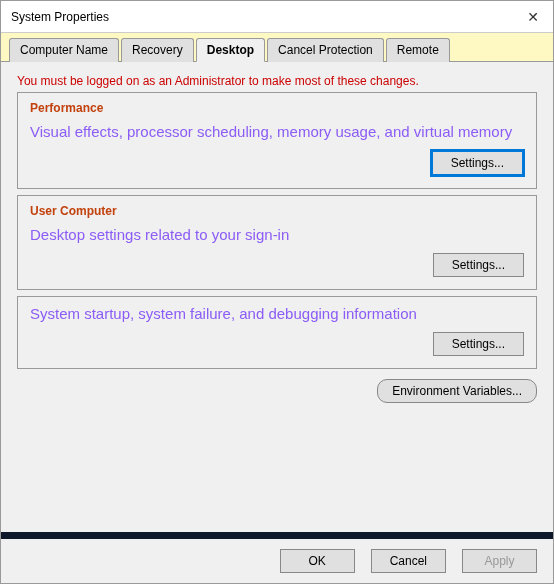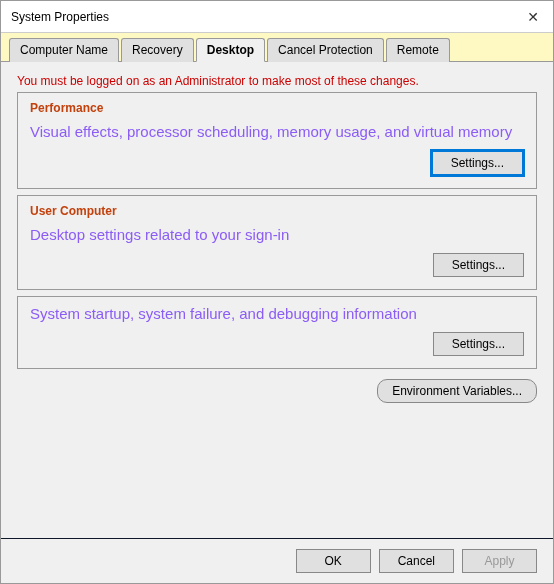--- a/index.html
+++ b/index.html
@@ -139,25 +139,25 @@
     .env-btn {
       padding: 4px 14px;
       font-size: 12px;
       background: #e0e0e0;
       border: 1px solid #888;
       border-radius: 10px;
       cursor: pointer;
     }
 
     .bottom-bar {
-      border-top: 1px solid #0f172a;
+      border-top: 7px solid #0f172a;
       padding: 10px 16px;
       display: flex;
       justify-content: flex-end;
-      gap: 8px;
+      gap: 16px;
       background: #f0f0f0;
     }
   </style>
 </head>
 <body>
 
 <div class="window">
 
   <div class="title-bar">
     <span class="title-bar-text">System Properties</span>

